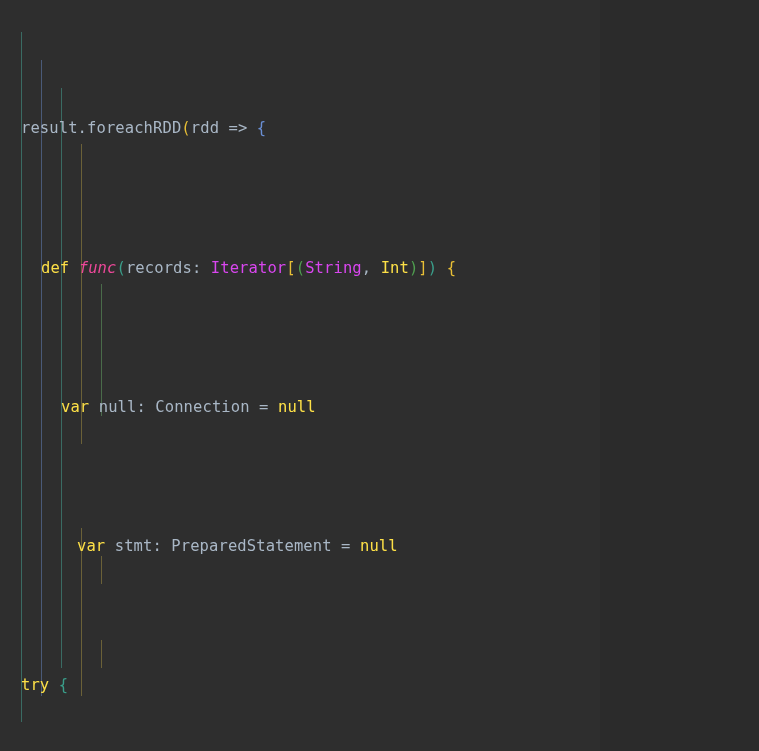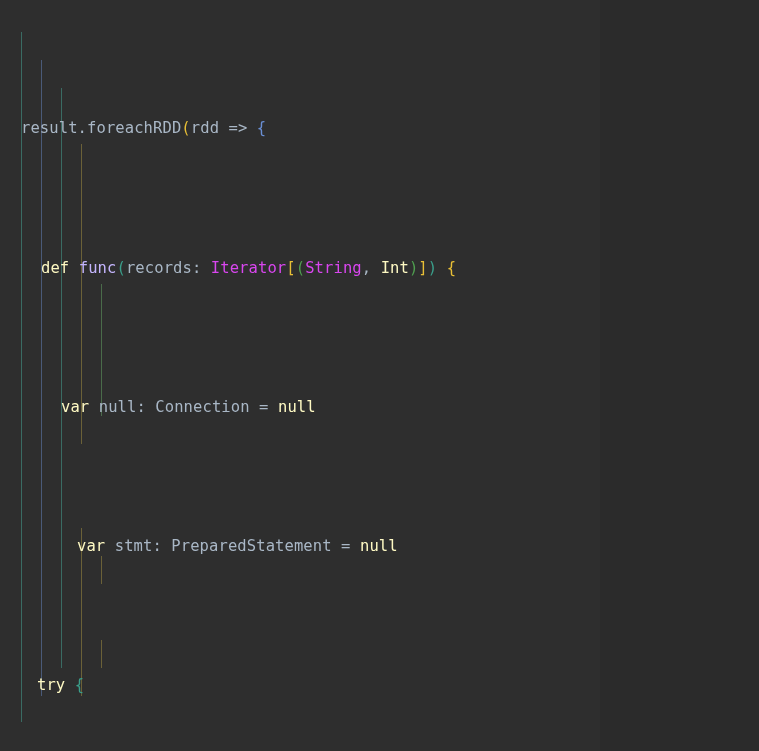--- a/index.html
+++ b/index.html
@@ -43,22 +43,22 @@
     letter-spacing: 0.1px;
     white-space: pre;
     color: #a9b7c6;
   }
   .line {
     height: 27.85px;
     padding-left: 21px;
   }
 
   
-  .kw      { color: #fef9c3; }           
-  .fn      { color: #c4b5fd; }           
+  .kw      { color: #fde047; }           
+  .fn      { color: #ec4899; font-style: italic; }           
   .type    { color: #d946ef; }
   .id      { color: #a9b7c6; }
   .p1      { color: #6a8fd4; }           
   .p2      { color: #3a9e8a; }           
   .p3      { color: #e8bf36; }           
   .p4      { color: #4f9e4f; }
 </style>
 </head>
 <body>
 
@@ -83,21 +83,21 @@
     
     <div class="line" style="padding-left:41px;"><span class="kw">def</span><span class="id"> </span><span class="fn">func</span><span class="p2">(</span><span class="id">records</span><span class="id">: </span><span class="type">Iterator</span><span class="p3">[</span><span class="p4">(</span><span class="type">String</span><span class="id">, </span><span class="kw">Int</span><span class="p4">)</span><span class="p3">]</span><span class="p2">)</span><span class="id"> </span><span class="p3">{</span></div>
 
     
     <div class="line" style="padding-left:61px;"><span class="kw">var</span><span class="id"> null: </span><span class="id">Connection</span><span class="id"> = </span><span class="kw">null</span></div>
 
     
     <div class="line" style="padding-left:77px;"><span class="kw">var</span><span class="id"> stmt: </span><span class="id">PreparedStatement</span><span class="id"> = </span><span class="kw">null</span></div>
 
     
-    <div class="line" style="margin-left:16px;"><span class="kw">try</span><span class="id"> </span><span class="p2">{</span></div>
+    <div class="line" style=""><span class="kw">try</span><span class="id"> </span><span class="p2">{</span></div>
 
     
     
 
     
     
 
     
     
 

